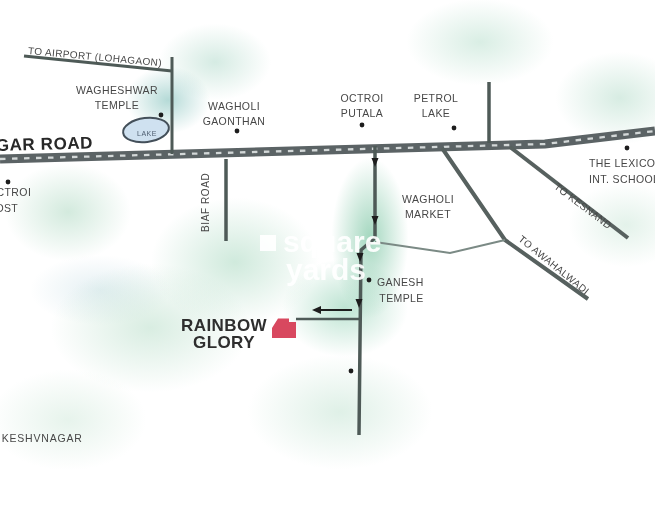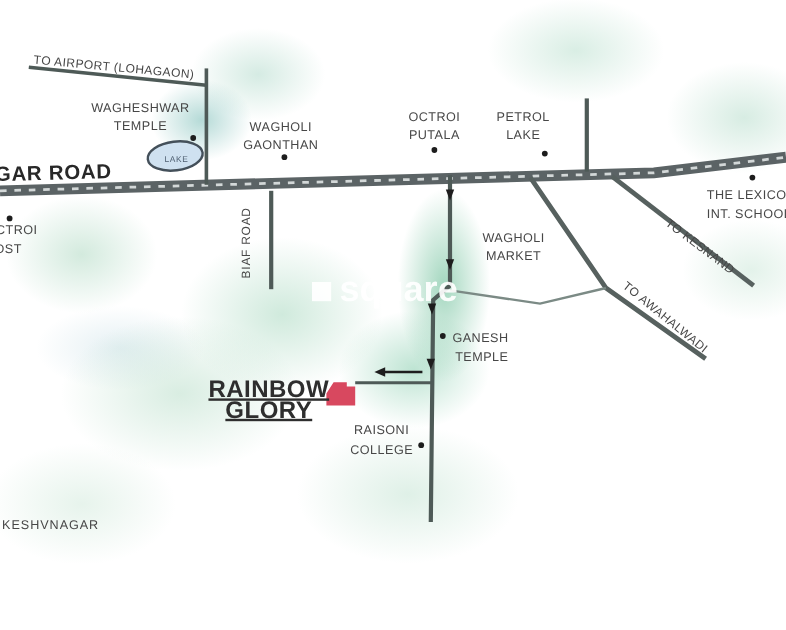--- a/index.html
+++ b/index.html
@@ -36,21 +36,21 @@
     transform:rotate(-1.5deg);
   }
   #airport-label{transform:rotate(5.3deg);transform-origin:left center;font-size:10px;}
   #biaf-label{
     writing-mode:vertical-rl;transform:rotate(180deg);font-size:10px;
     letter-spacing:.6px;height:72px;line-height:12px;
   }
   #kesnand-label{transform:translate(-50%,-50%) rotate(37deg);font-size:10px;}
   #awahalwadi-label{transform:translate(-50%,-50%) rotate(39deg);font-size:10px;}
   #lake-label{font-size:7px;color:#4e5e70;letter-spacing:.5px;}
-  #rainbow-label{font-size:20px;line-height:17px;letter-spacing:.4px;text-decoration:underline;}
+  #rainbow-label{font-size:17px;line-height:17px;letter-spacing:.4px;}
   #lexicon-label,#ganesh-label,#octroi-label{line-height:16px;}
   #watermark{
     position:absolute;left:260px;top:229px;color:rgba(255,255,255,.92);
     font-weight:bold;line-height:26px;font-size:30px;letter-spacing:0;
   }
   #watermark .wm-row{display:flex;align-items:flex-start;}
   #watermark .wm-sq{
     width:16px;height:16px;background:rgba(255,255,255,.92);
     display:inline-block;margin:6px 7px 0 0;
   }
@@ -97,20 +97,21 @@
     <line x1="296" y1="319" x2="361" y2="319" stroke="#4e5a57" stroke-width="2.5"></line>
 
     <path d="M272,338 L272,328 L278,318.5 L289,318.5 L289,322 L296,322 L296,338 Z" fill="#d8485f"></path>
   </svg>
 
   <div id="watermark">
     <div class="wm-row">
       <span class="wm-sq"></span>
       <span>square</span>
     </div>
+    <div class="wm-yards">yards</div>
   </div>
 
   <div class="lbl" id="airport-label" style="left:28px;top:43px;">TO AIRPORT (LOHAGAON)</div>
 
   <div class="lbl ctr" style="left:117px;top:83px;">
     <span>WAGHESHWAR</span>
     <span>TEMPLE</span>
   </div>
 
   <div class="lbl ctr" id="lake-label" style="left:147px;top:126px;">LAKE</div>
@@ -156,20 +157,16 @@
   <div class="lbl left" id="ganesh-label" style="left:377px;top:274px;text-align:right;">
     <span>GANESH</span>
     <span>TEMPLE</span>
   </div>
 
   <div class="lbl ctr bold" id="rainbow-label" style="left:224px;top:317px;">
     <span>RAINBOW</span>
     <span>GLORY</span>
   </div>
 
-  <div class="lbl ctr" style="left:318px;top:351px;line-height:16px;">
-    <span>RAISONI</span>
-    <span>COLLEGE</span>
-  </div>
 
   <div class="lbl" style="left:-18px;top:431px;letter-spacing:.8px;">TO KESHVNAGAR</div>
 
 </div>
 
 </body></html>

